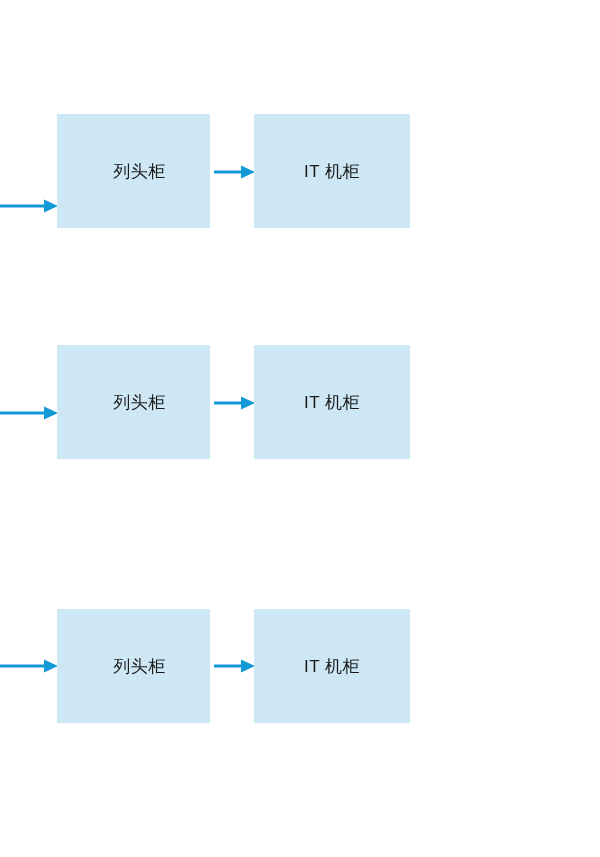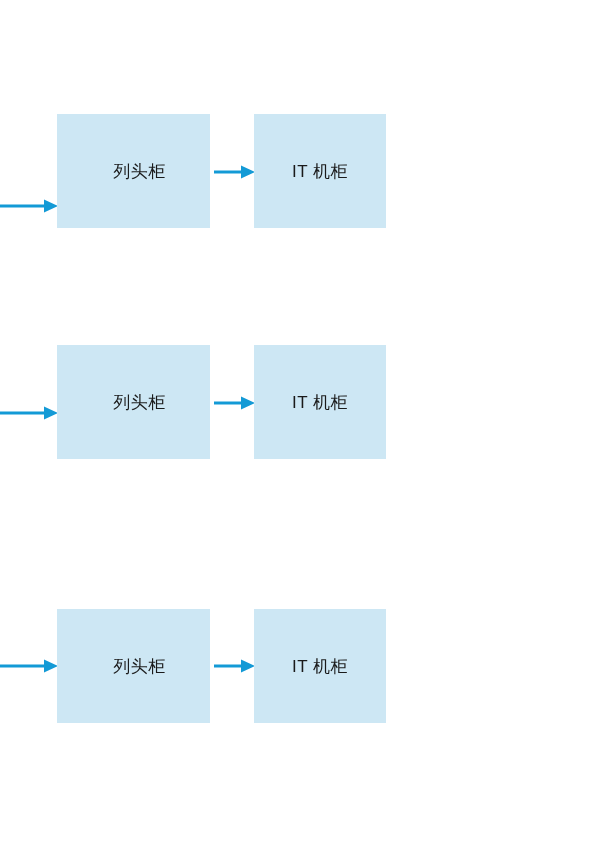--- a/index.html
+++ b/index.html
@@ -43,21 +43,21 @@
   }
 
   .node-box.head-cabinet {
     left: 57px;
     width: 153px;
     padding-left: 12px;
   }
 
   .node-box.it-cabinet {
     left: 254px;
-    width: 132px;
+    width: 156px;
   }
 
   .node-label {
     font-size: 17px;
     line-height: 1;
     color: #1a1a1a;
     letter-spacing: 0.5px;
     white-space: nowrap;
     font-weight: 400;
   }

